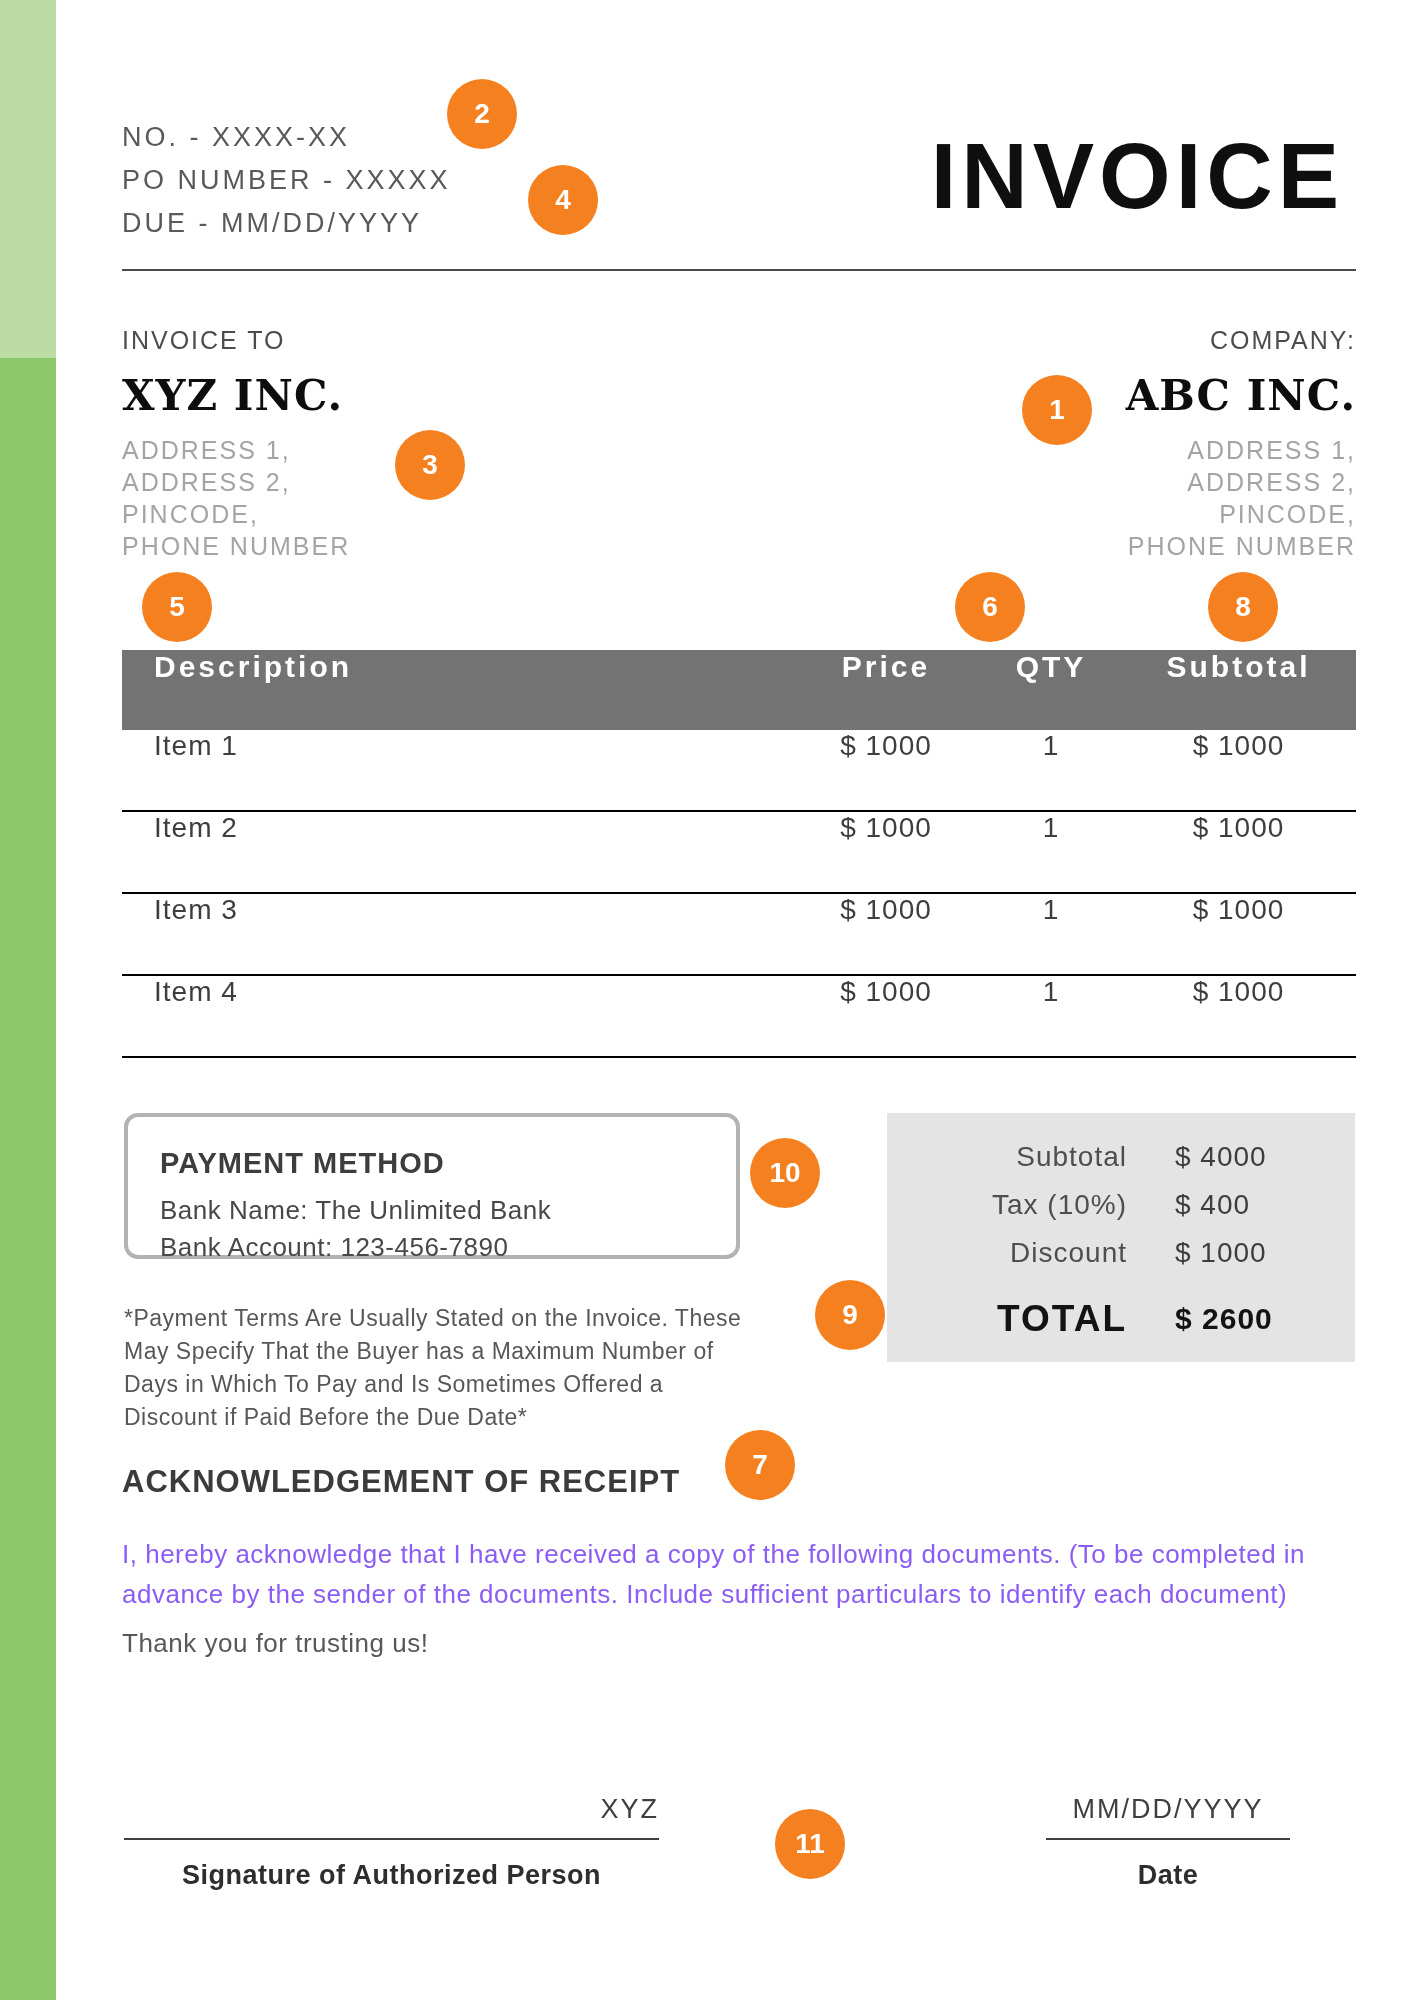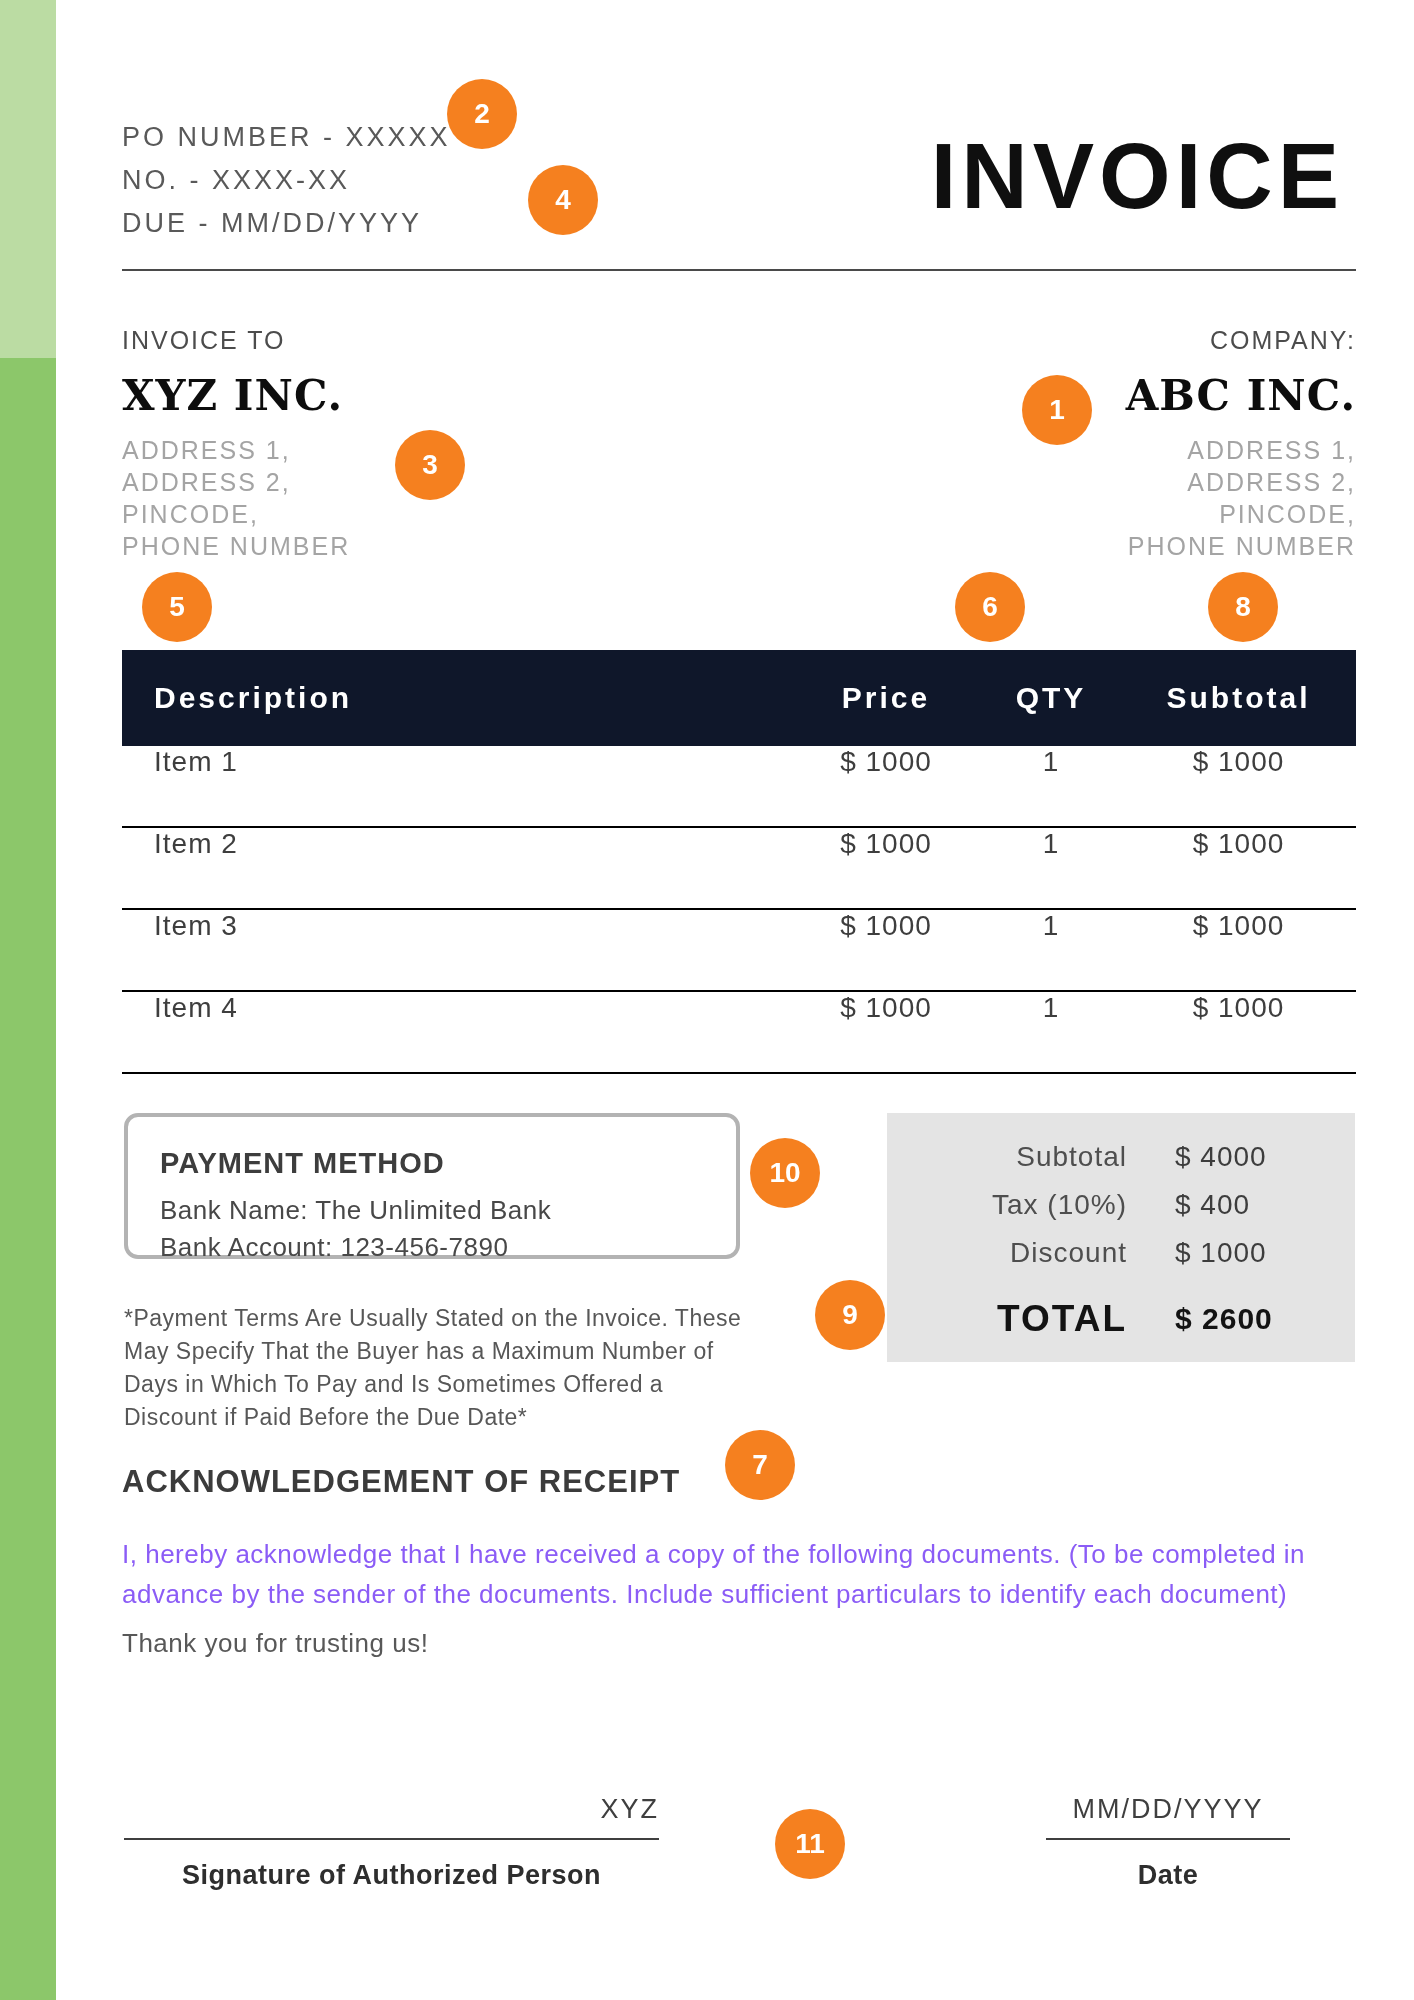--- a/index.html
+++ b/index.html
@@ -22,21 +22,21 @@
   .party { position:absolute; top:326px; }
   .party.left  { left:122px; text-align:left; }
   .party.right { right:58px; text-align:right; }
   .party-label { font-size:25px; letter-spacing:2px; color:#4c4c4c; }
   .party-name  { margin-top:16px; font-family:"DejaVu Serif", serif; font-weight:bold;
                  font-size:42px; letter-spacing:1px; color:#0d0d0d; }
   .party-addr  { margin-top:14px; font-size:25px; line-height:32px; letter-spacing:2px; color:#a4a4a4; }
 
   
   .items { position:absolute; left:122px; top:650px; width:1234px; }
-  .thead { height:96px; background:#0f172a; display:flex; align-items:center;
+  .thead { height:80px; background:#737373; display:flex; 
            color:#ffffff; font-weight:bold; font-size:30px; letter-spacing:3px; }
   .trow  { height:80px; display:flex; border-bottom:2px solid #000000;
            font-size:28px; color:#3e3e3e; letter-spacing:1px; }
   .c-desc  { flex:1; padding-left:32px; }
   .c-price { width:190px; text-align:center; }
   .c-qty   { width:140px; text-align:center; }
   .c-sub   { width:235px; text-align:center; }
 
   
   .paybox { position:absolute; left:124px; top:1113px; width:616px; height:146px;
@@ -87,22 +87,22 @@
 </style>
 </head>
 <body>
 
 <div class="page">
 
   <div class="stripe-light"></div>
   <div class="stripe-dark"></div>
 
   <div class="meta">
+    <div>NO. - XXXX-XX</div>
     <div>PO NUMBER - XXXXX</div>
-    <div>NO. - XXXX-XX</div>
     <div>DUE - MM/DD/YYYY</div>
   </div>
   <h1 class="title">INVOICE</h1>
   <div class="rule"></div>
 
   <div class="party left">
     <div class="party-label">INVOICE TO</div>
     <div class="party-name">XYZ INC.</div>
     <div class="party-addr">
       <div>ADDRESS 1,</div>

